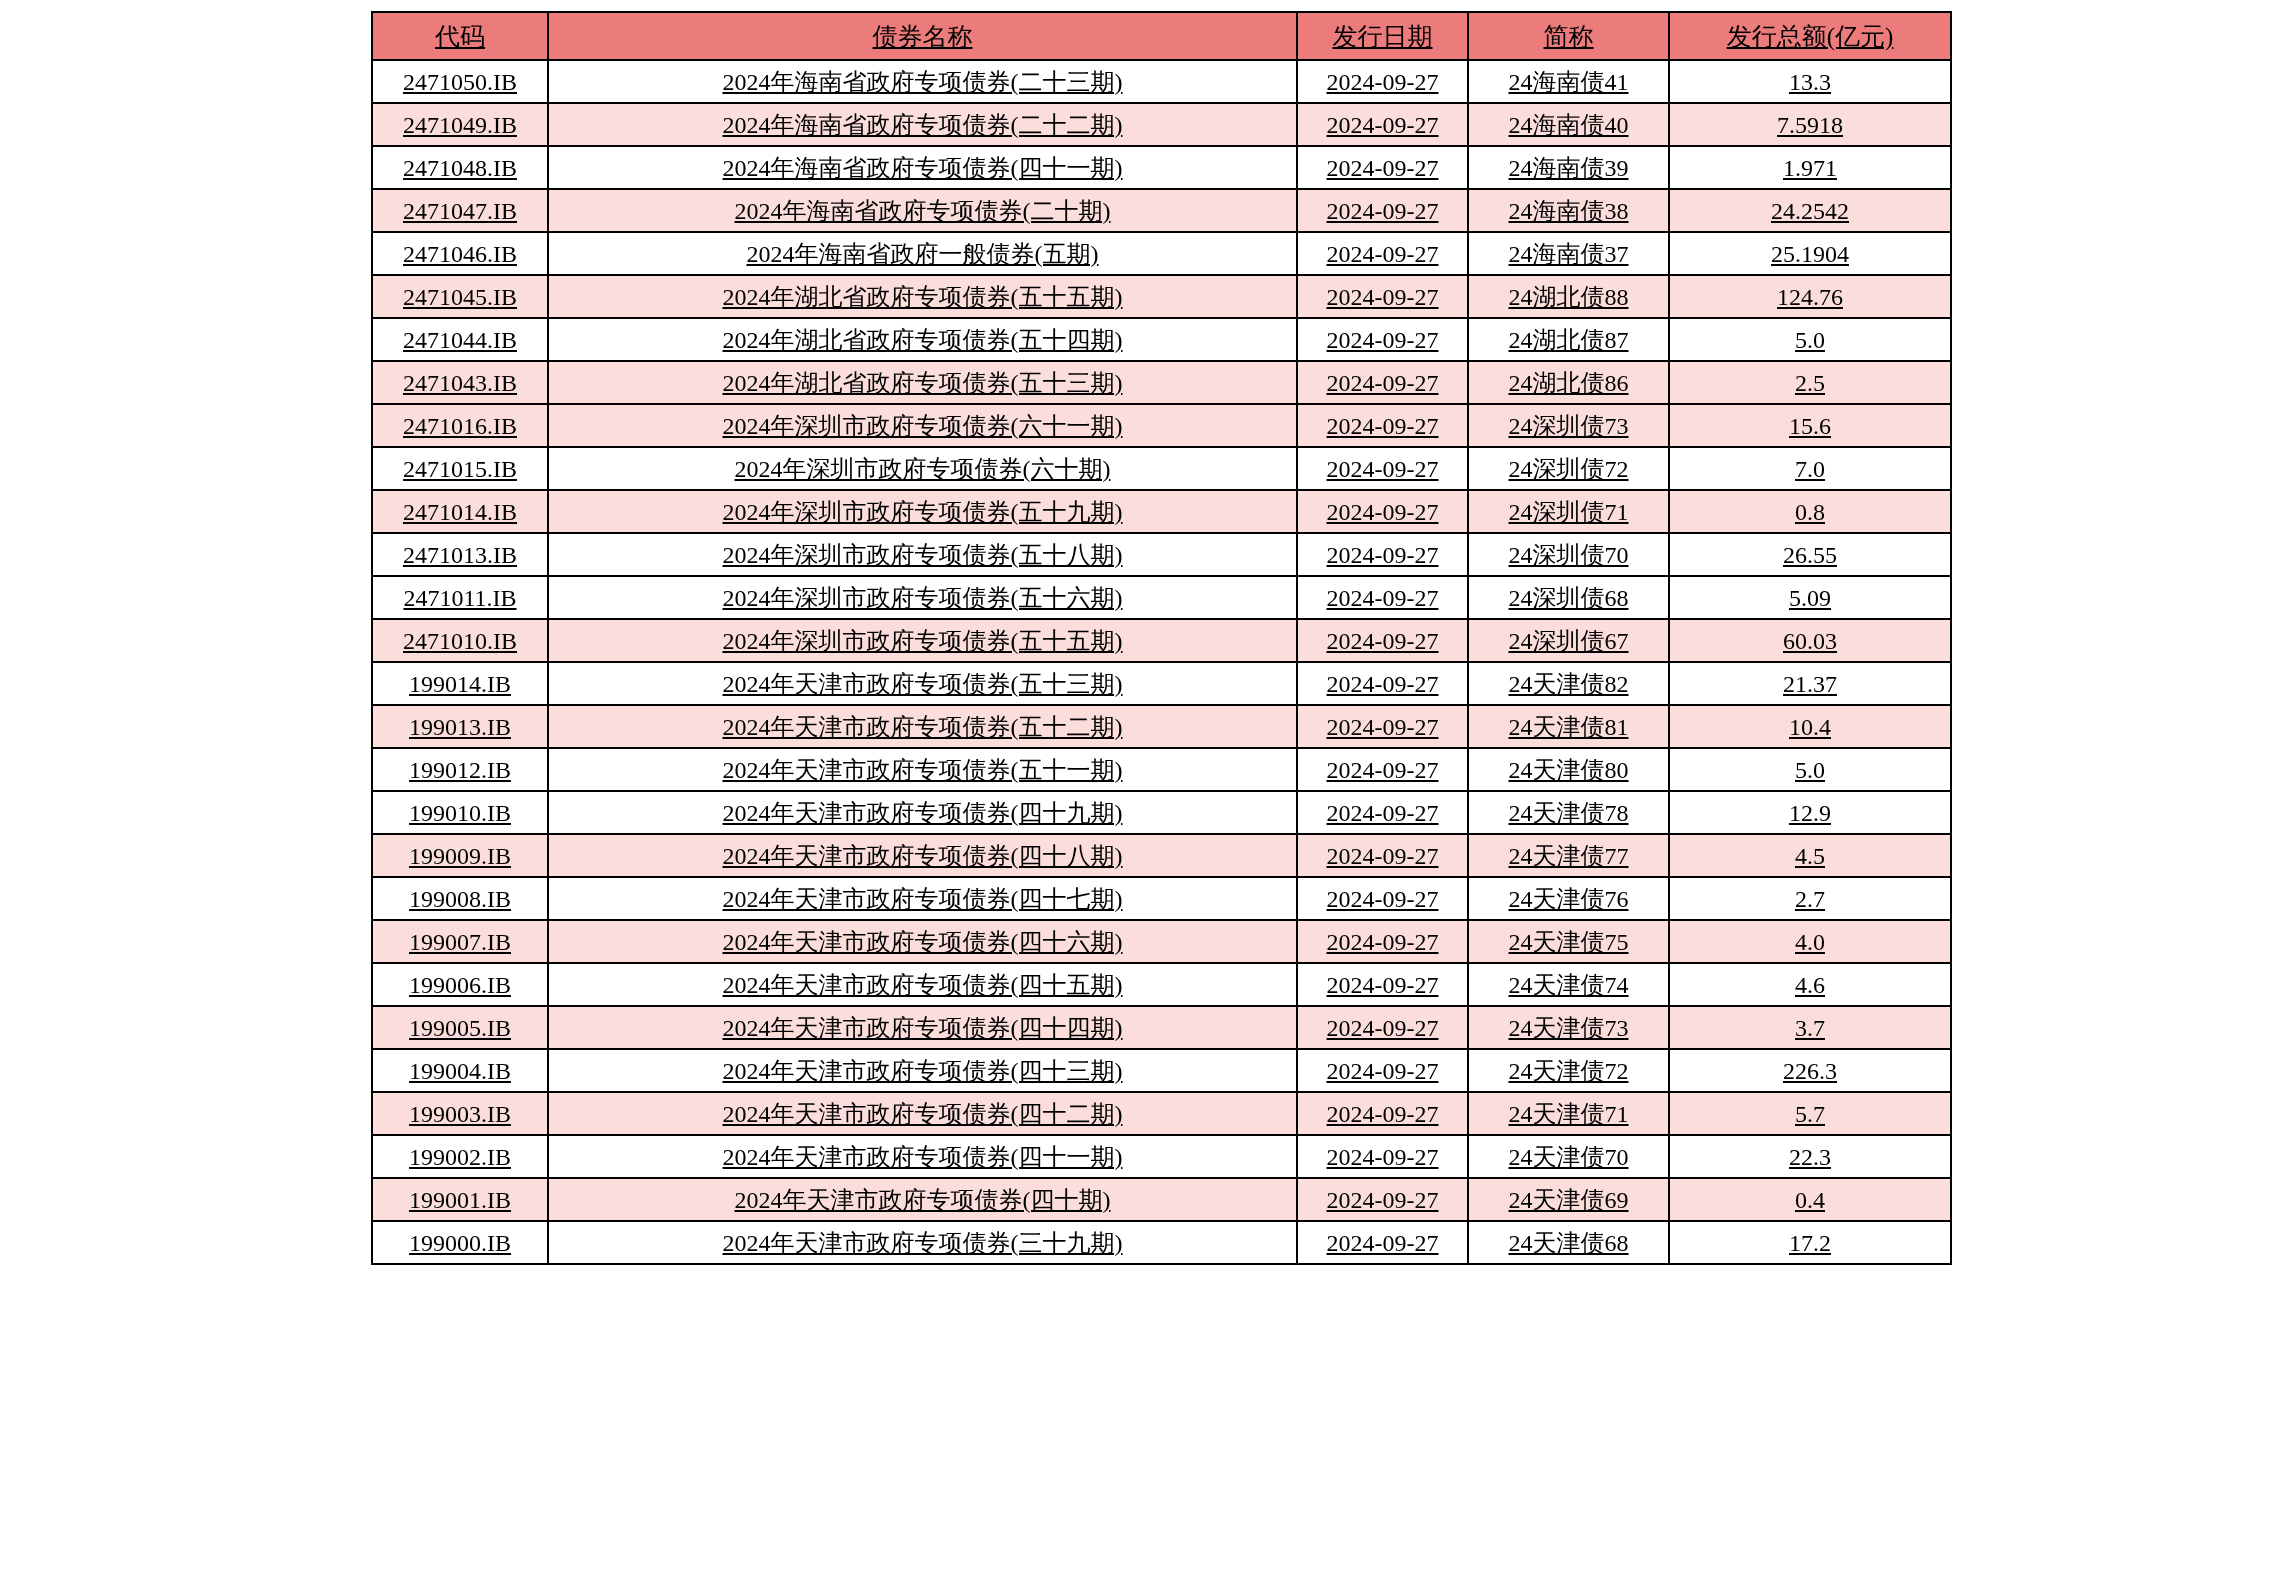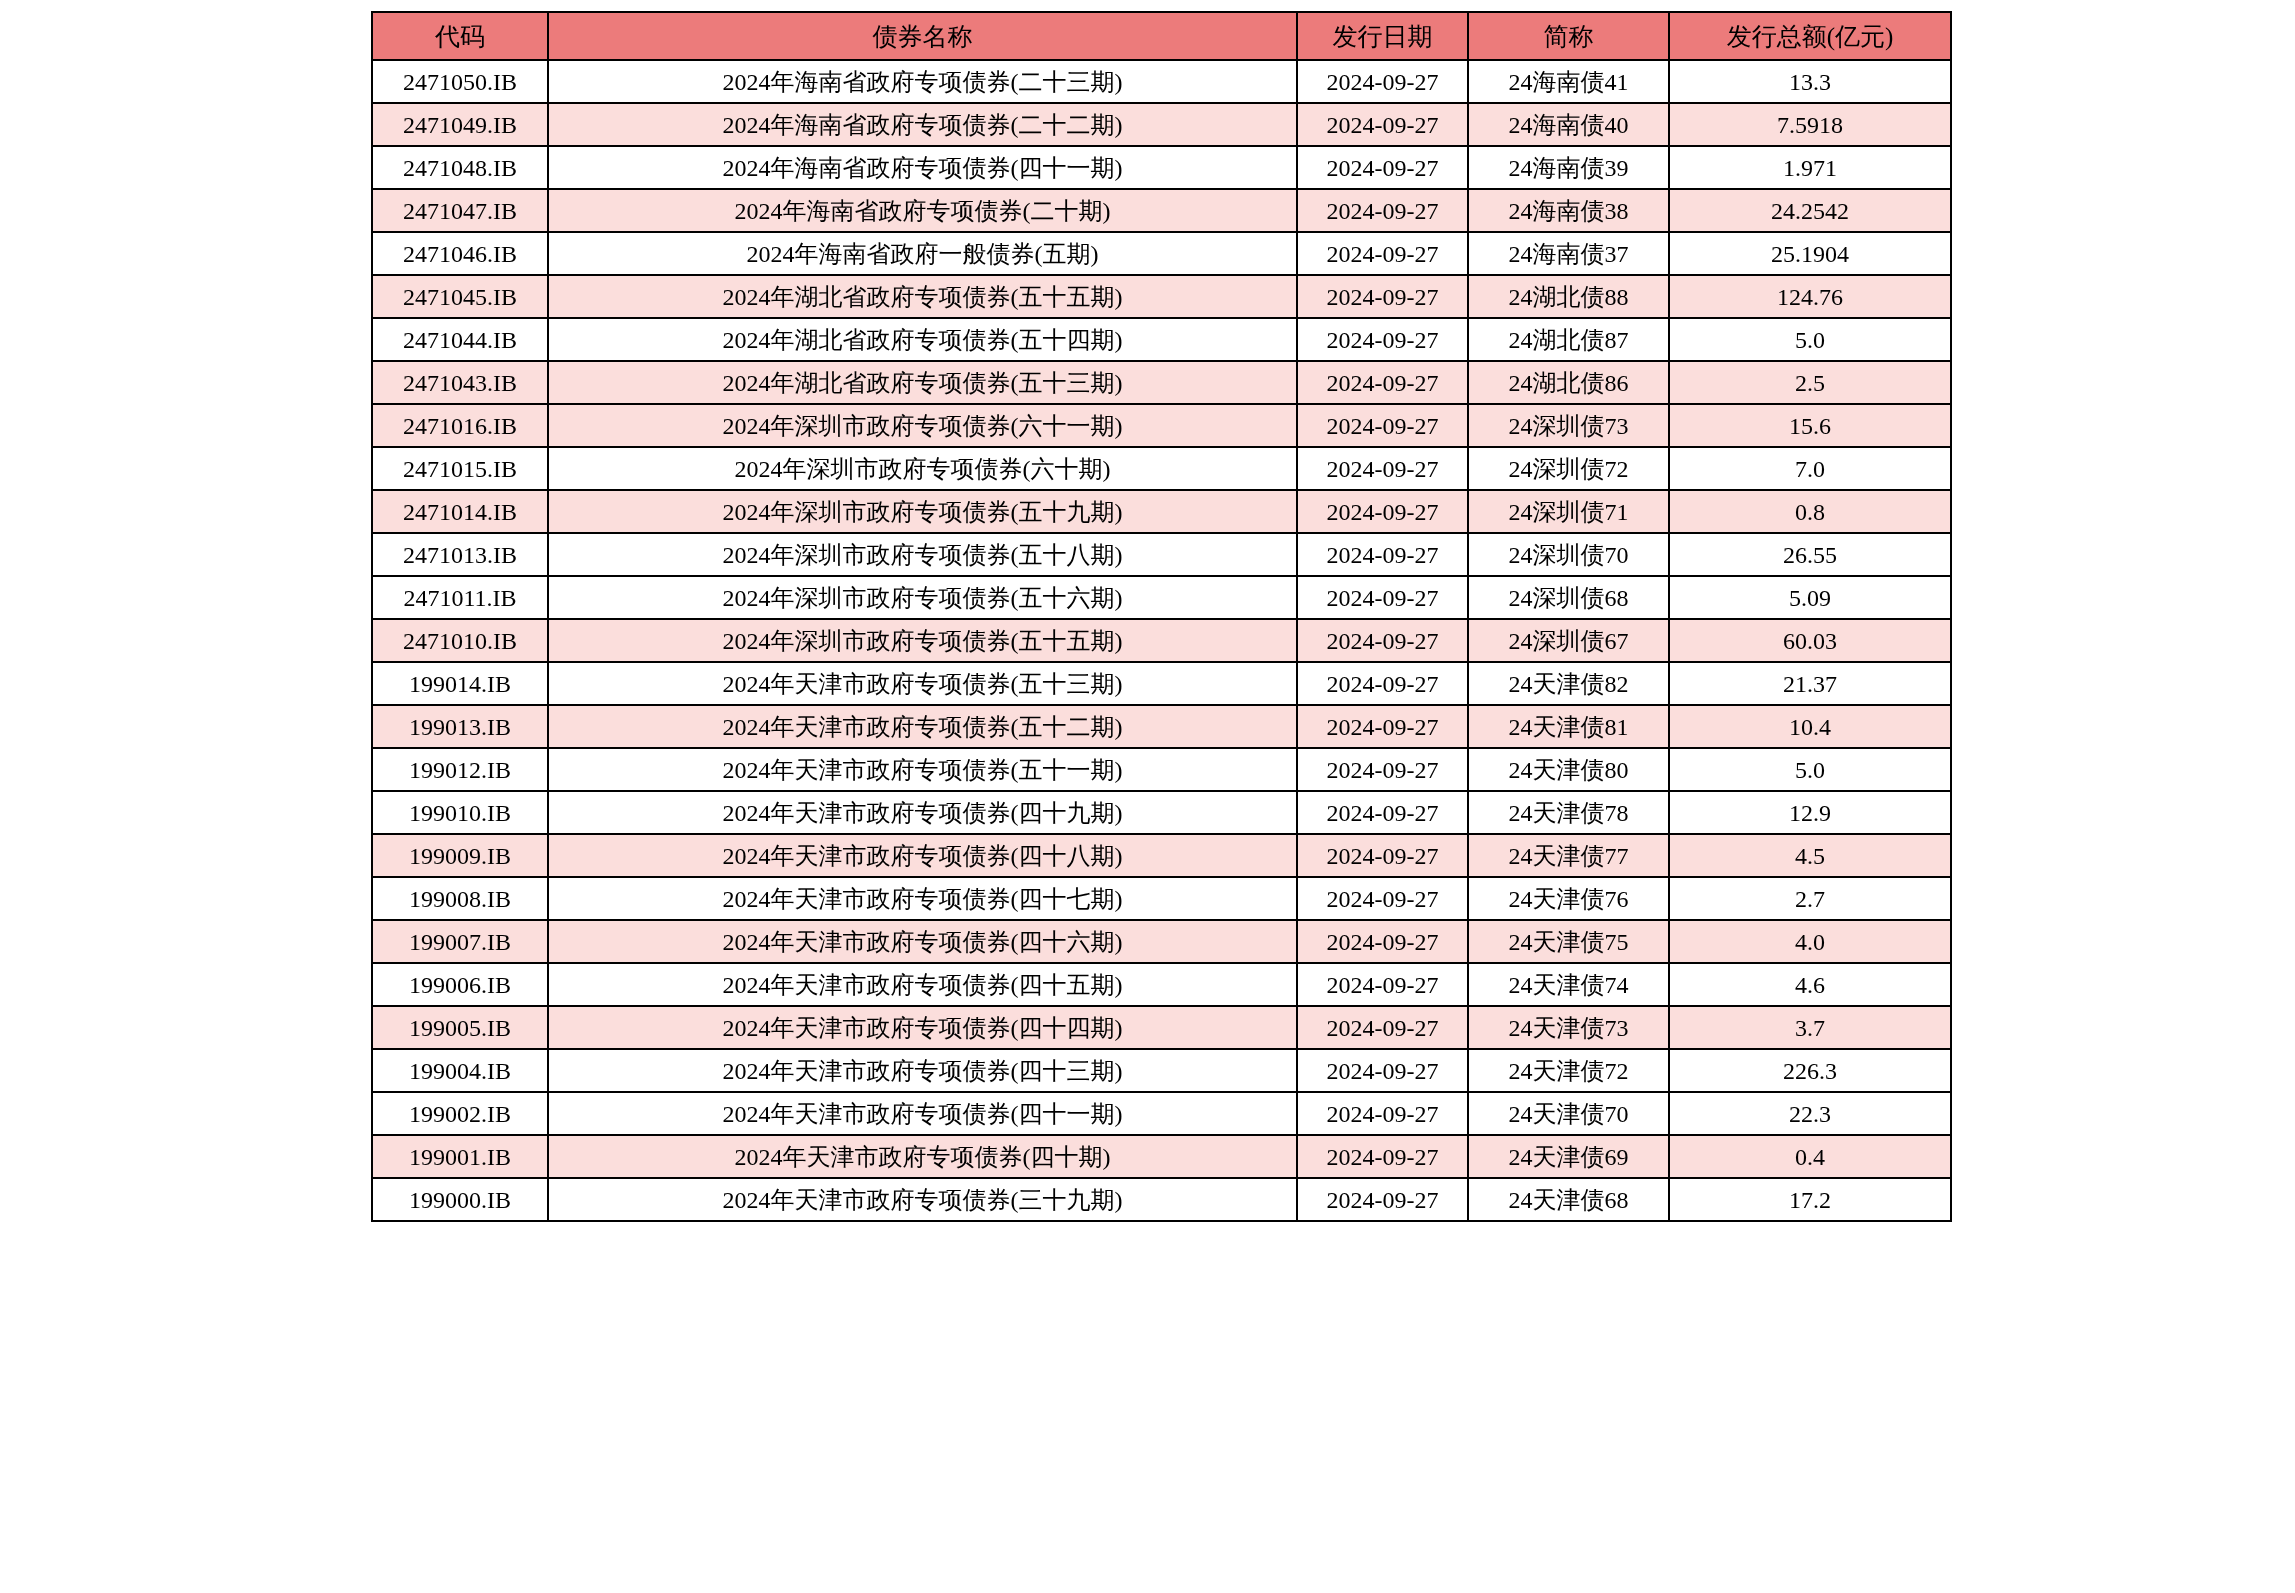--- a/index.html
+++ b/index.html
@@ -18,20 +18,21 @@
     height: 1594px;
     position: relative;
     background: #ffffff;
     box-sizing: border-box;
   }
   .table-wrap {
     position: absolute;
     left: 371px;
     top: 11.3px;
     width: 1579px;
+    text-decoration: underline;
   }
   table.bond-table {
     border-collapse: collapse;
     table-layout: fixed;
     width: 1579px;
     border: 2.4px solid #000000;
   }
   table.bond-table col.c-code    { width: 176px; }
   table.bond-table col.c-name    { width: 749px; }
   table.bond-table col.c-date    { width: 171px; }
@@ -258,20 +259,27 @@
             <td class="cell-short">24天津债73</td>
             <td class="cell-amount">3.7</td>
           </tr>
           <tr class="odd">
             <td class="cell-code">199004.IB</td>
             <td class="cell-name">2024年天津市政府专项债券(四十三期)</td>
             <td class="cell-date">2024-09-27</td>
             <td class="cell-short">24天津债72</td>
             <td class="cell-amount">226.3</td>
           </tr>
+          <tr class="even">
+            <td class="cell-code">199003.IB</td>
+            <td class="cell-name">2024年天津市政府专项债券(四十二期)</td>
+            <td class="cell-date">2024-09-27</td>
+            <td class="cell-short">24天津债71</td>
+            <td class="cell-amount">5.7</td>
+          </tr>
           <tr class="odd">
             <td class="cell-code">199002.IB</td>
             <td class="cell-name">2024年天津市政府专项债券(四十一期)</td>
             <td class="cell-date">2024-09-27</td>
             <td class="cell-short">24天津债70</td>
             <td class="cell-amount">22.3</td>
           </tr>
           <tr class="even">
             <td class="cell-code">199001.IB</td>
             <td class="cell-name">2024年天津市政府专项债券(四十期)</td>

